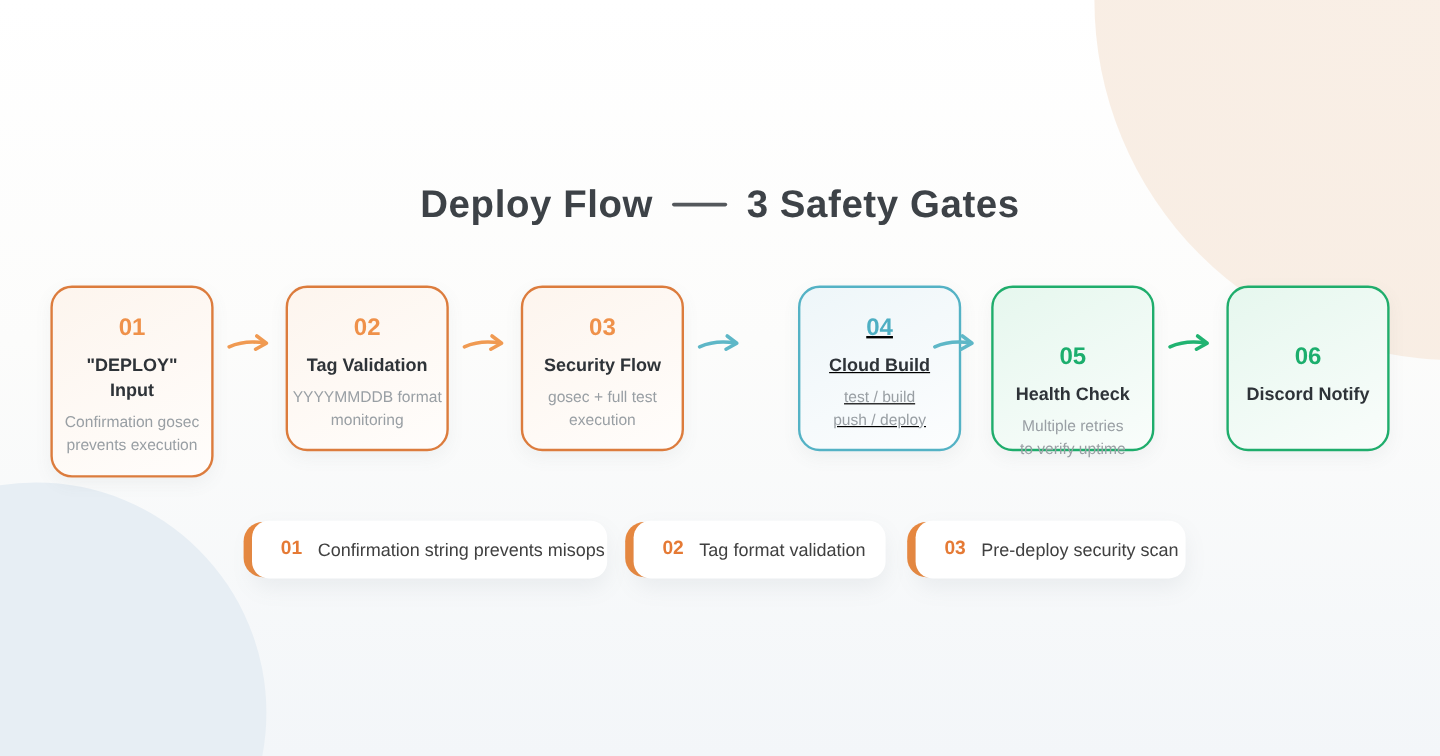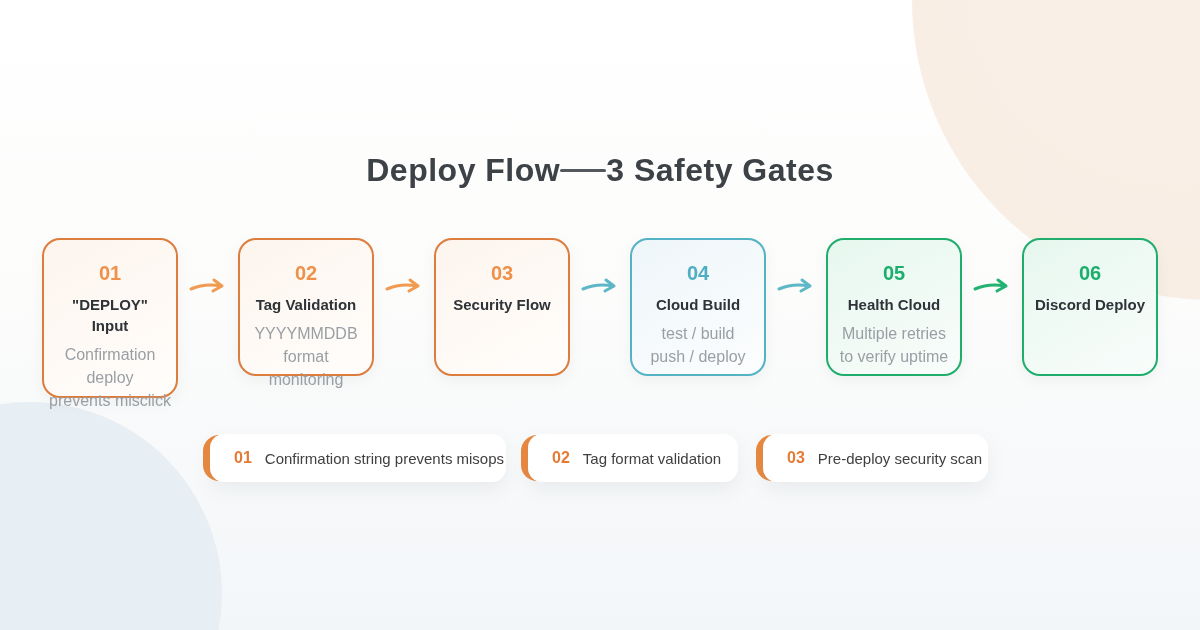--- a/index.html
+++ b/index.html
@@ -14,44 +14,44 @@
     left: 912px; top: -300px; width: 600px; height: 600px;
     background: radial-gradient(circle at 45% 45%, #f9efe6 0%, #f8ede3 100%);
   }
   .decor-blue {
     left: -162px; top: 402px; width: 384px; height: 384px;
     background: #e7eef4;
   }
 
   .header-title {
     position: absolute; top: 152px; left: 0; right: 0;
-    display: flex; justify-content: center; align-items: center; gap: 0;
+    display: flex; justify-content: center; align-items: center; gap: 16px;
     color: #3d4247; font-size: 32px; font-weight: 800; letter-spacing: 0.5px;
   }
   .title-dash { width: 46px; height: 3px; background: #54585c; border-radius: 2px; }
 
   .step {
     position: absolute; top: 238px; width: 136px; height: 138px;
     border-radius: 18px; border: 2px solid; text-align: center;
     padding-top: 22px; box-shadow: 0 5px 14px rgba(100,110,120,0.07);
   }
   .step--tall { height: 160px; }
   .step--orange { border-color: #dc7c3d; background: linear-gradient(150deg, #fdf5ee 0%, #fffdfb 100%); }
   .step--teal   { border-color: #54b2c5; background: linear-gradient(150deg, #eef6f9 0%, #fcfdfe 100%); }
   .step--green  { border-color: #1fad6c; background: linear-gradient(150deg, #e6f7ee 0%, #f9fdfb 100%); }
   .pos-1 { left: 42px; }  .pos-2 { left: 238px; } .pos-3 { left: 434px; }
-  .pos-4 { left: 630px; } .pos-5 { left: 826px; } .pos-6 { left: 1022px; }
+  .pos-4 { left: 665px; text-decoration: underline; } .pos-5 { left: 826px; } .pos-6 { left: 1022px; }
 
   .step-number { font-size: 20px; font-weight: 800; margin-bottom: 9px; }
   .step--orange .step-number { color: #ef914a; }
   .step--teal   .step-number { color: #4eafc3; }
-  .step--green  .step-number { color: #1cae6d; }
+  .step--green  .step-number { color: #1cae6d; margin-top: 24px; }
   .step-title { font-size: 15px; font-weight: 700; color: #2e3338; line-height: 1.4; }
   .step-title span { display: block; }
-  .step-sub { margin-top: 7px; font-size: 16px; color: #999fa4; line-height: 1.45; }
+  .step-sub { margin-top: 7px; font-size: 13px; color: #999fa4; line-height: 1.45; }
   .step-sub span { display: block; }
 
   .arrow { position: absolute; top: 276px; width: 40px; height: 20px; }
   .arrow svg { display: block; width: 100%; height: 100%; }
   .arrow--orange { color: #f09a52; }
   .arrow--teal   { color: #5eb7c7; }
   .arrow--green  { color: #21b371; }
   .arrow-1 { left: 188px; } .arrow-2 { left: 384px; } .arrow-3 { left: 580px; }
   .arrow-4 { left: 776px; } .arrow-5 { left: 972px; }
 
@@ -83,69 +83,73 @@
   <span>3 Safety Gates</span>
 </div>
 
 <div class="step step--tall step--orange pos-1">
   <div class="step-number">01</div>
   <div class="step-title">
     <span>"DEPLOY"</span>
     <span>Input</span>
   </div>
   <div class="step-sub">
-    <span>Confirmation deploy</span>
-    <span>prevents misclick</span>
+    <span>Confirmation gosec</span>
+    <span>prevents execution</span>
   </div>
 </div>
 
 <div class="step step--orange pos-2">
   <div class="step-number">02</div>
   <div class="step-title">
     <span>Tag Validation</span>
   </div>
   <div class="step-sub">
     <span>YYYYMMDDB format</span>
     <span>monitoring</span>
   </div>
 </div>
 
 <div class="step step--orange pos-3">
   <div class="step-number">03</div>
   <div class="step-title">
     <span>Security Flow</span>
   </div>
+  <div class="step-sub">
+    <span>gosec + full test</span>
+    <span>execution</span>
+  </div>
 </div>
 
 <div class="step step--teal pos-4">
   <div class="step-number">04</div>
   <div class="step-title">
     <span>Cloud Build</span>
   </div>
   <div class="step-sub">
     <span>test / build</span>
     <span>push / deploy</span>
   </div>
 </div>
 
 <div class="step step--green pos-5">
   <div class="step-number">05</div>
   <div class="step-title">
-    <span>Health Cloud</span>
+    <span>Health Check</span>
   </div>
   <div class="step-sub">
     <span>Multiple retries</span>
     <span>to verify uptime</span>
   </div>
 </div>
 
 <div class="step step--green pos-6">
   <div class="step-number">06</div>
   <div class="step-title">
-    <span>Discord Deploy</span>
+    <span>Discord Notify</span>
   </div>
 </div>
 
 <div class="arrow arrow--orange arrow-1">
   <svg viewBox="0 0 40 20">
       <path d="M3 13 Q 17 7 33 10" fill="none" stroke="currentColor" stroke-width="3" stroke-linecap="round"></path>
       <path d="M26 4 L34 10 L25 15" fill="none" stroke="currentColor" stroke-width="3" stroke-linecap="round" stroke-linejoin="round"></path>
     </svg>
 </div>
 <div class="arrow arrow--orange arrow-2">

